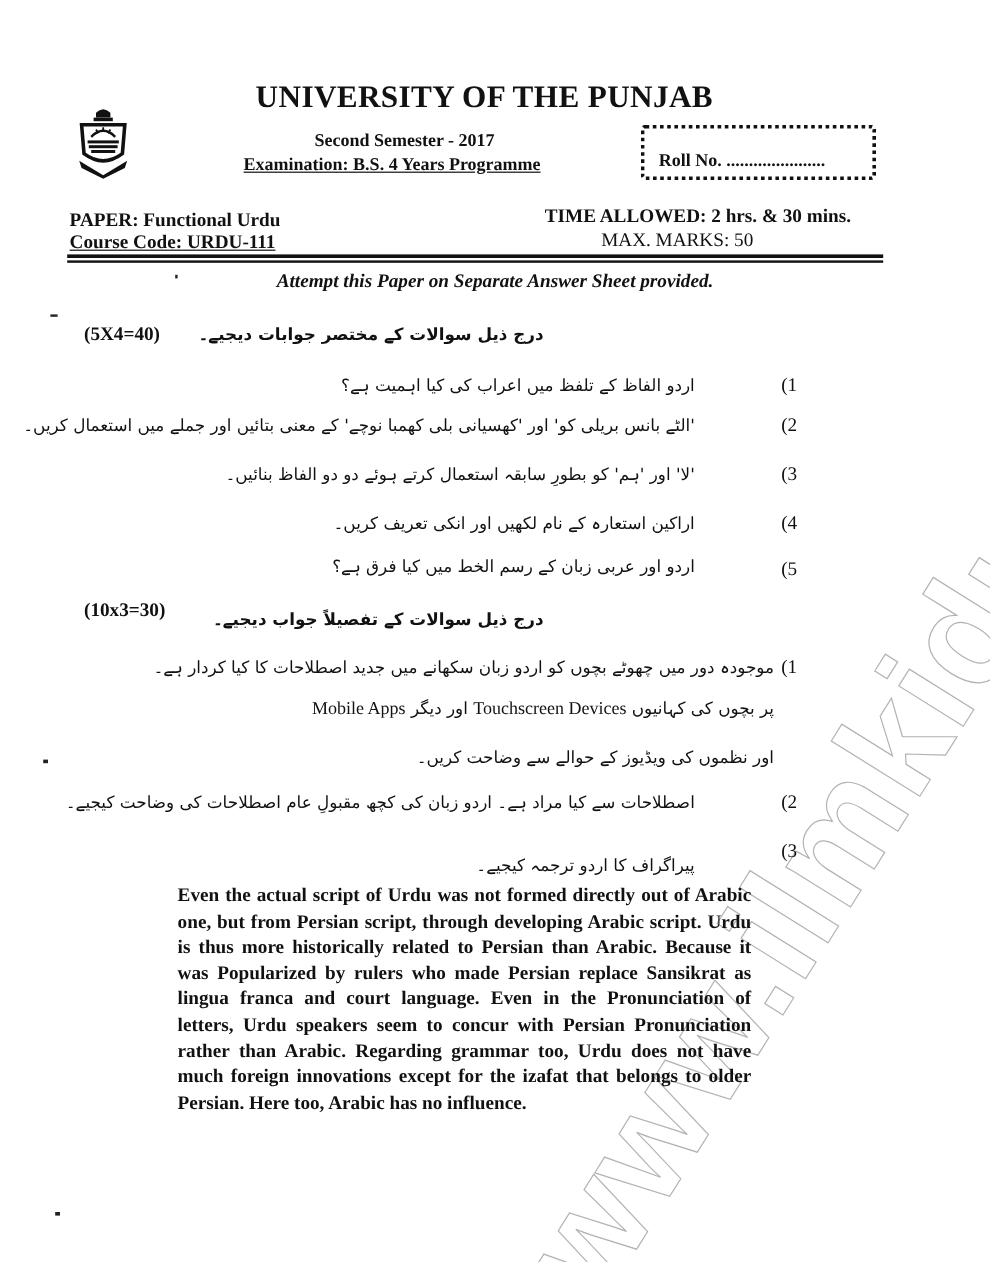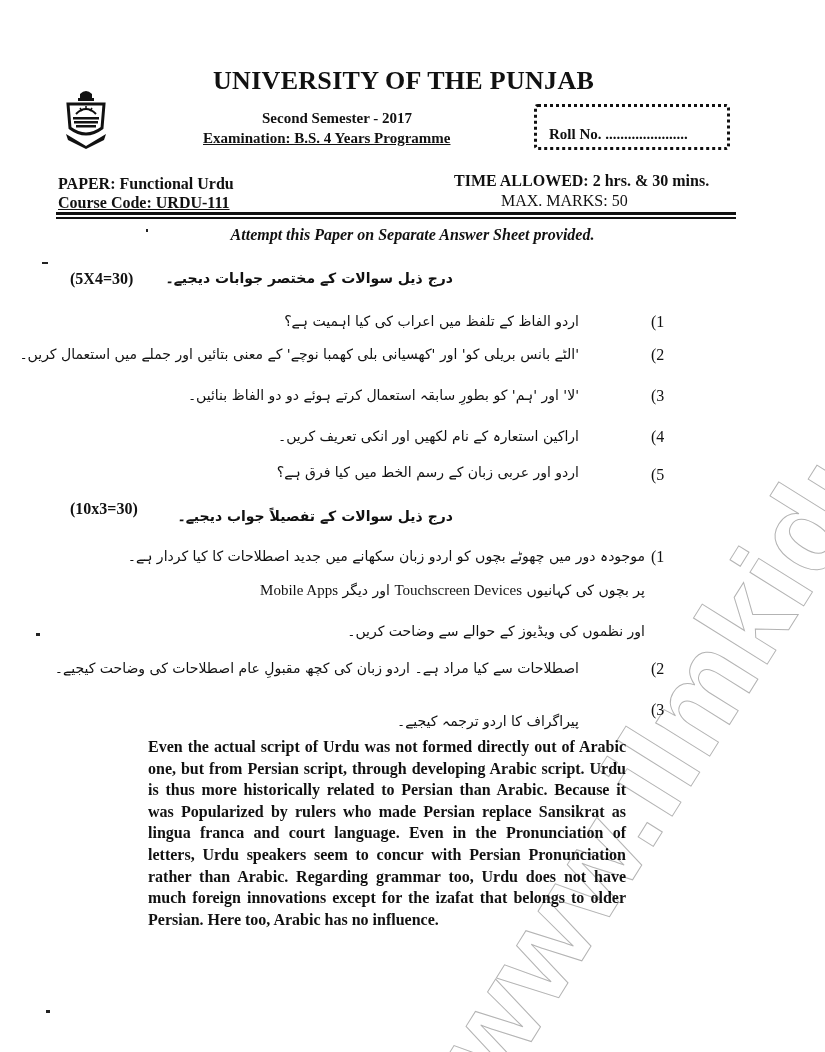--- a/index.html
+++ b/index.html
@@ -83,21 +83,21 @@
 <div class="abs rule1"></div>
 <div class="abs rule2"></div>
 
 <div class="abs instr">Attempt this Paper on Separate Answer Sheet provided.</div>
 
 <div class="abs dot" style="left:42px;top:262px;"></div>
 <div class="abs dot" style="left:146px;top:229px;width:2px;height:3px;"></div>
 <div class="abs dot" style="left:36px;top:633px;width:4px;height:3px;"></div>
 <div class="abs dot" style="left:46px;top:1010px;width:4px;height:3px;"></div>
 
-<div class="abs marks-label" style="left:70px;top:270px;">(5X4=30)</div>
+<div class="abs marks-label" style="left:70px;top:270px;">(5X4=40)</div>
 <div class="abs urdu urdu-head" style="right:372px;top:270px;">درج ذیل سوالات کے مختصر جوابات دیجیے۔</div>
 
 <div class="abs urdu" style="right:246px;top:313px;">اردو الفاظ کے تلفظ میں اعراب کی کیا اہمیت ہے؟</div>
 <div class="abs qnum" style="left:651px;top:313px;">(1</div>
 
 <div class="abs urdu" style="right:246px;top:346px;">'الٹے بانس بریلی کو' اور 'کھسیانی بلی کھمبا نوچے' کے معنی بتائیں اور جملے میں استعمال کریں۔</div>
 <div class="abs qnum" style="left:651px;top:346px;">(2</div>
 
 <div class="abs urdu" style="right:246px;top:387px;">'لا' اور 'ہم' کو بطورِ سابقہ استعمال کرتے ہوئے دو دو الفاظ بنائیں۔</div>
 <div class="abs qnum" style="left:651px;top:387px;">(3</div>

